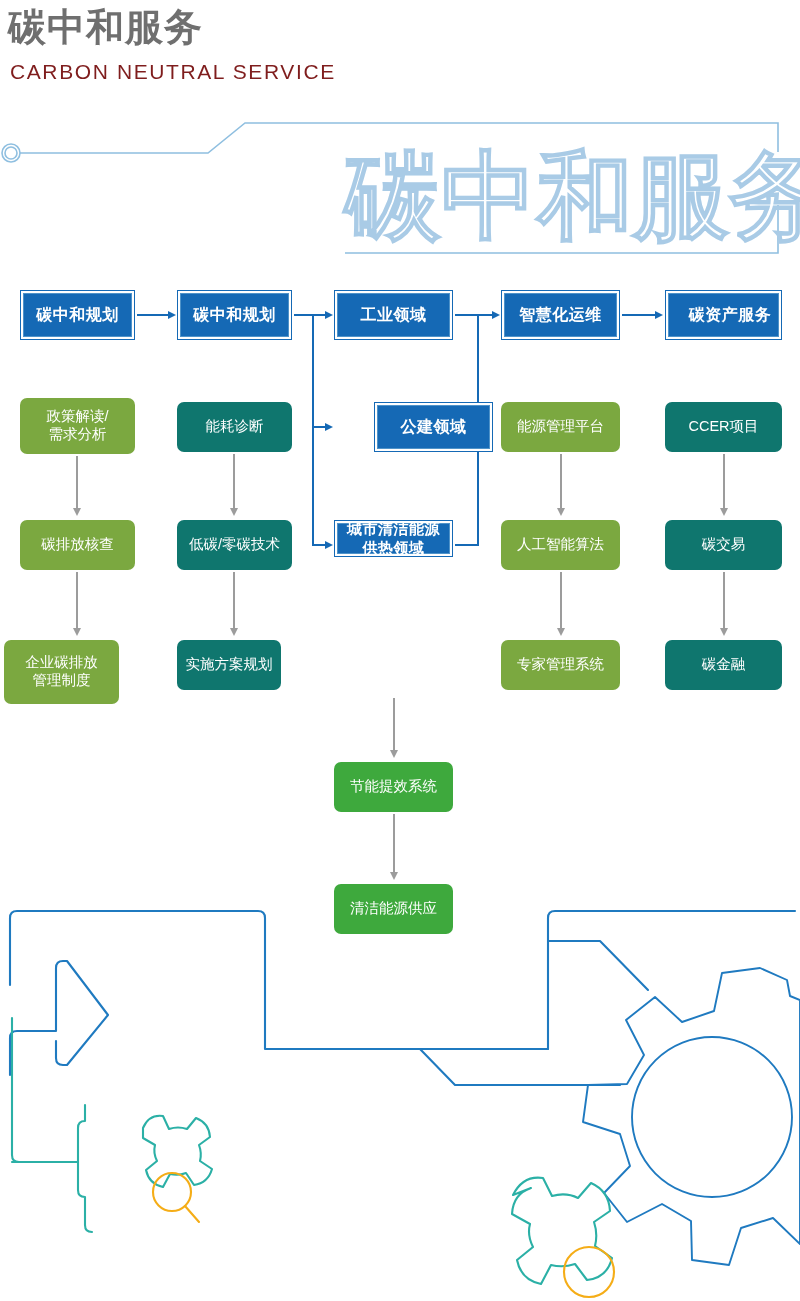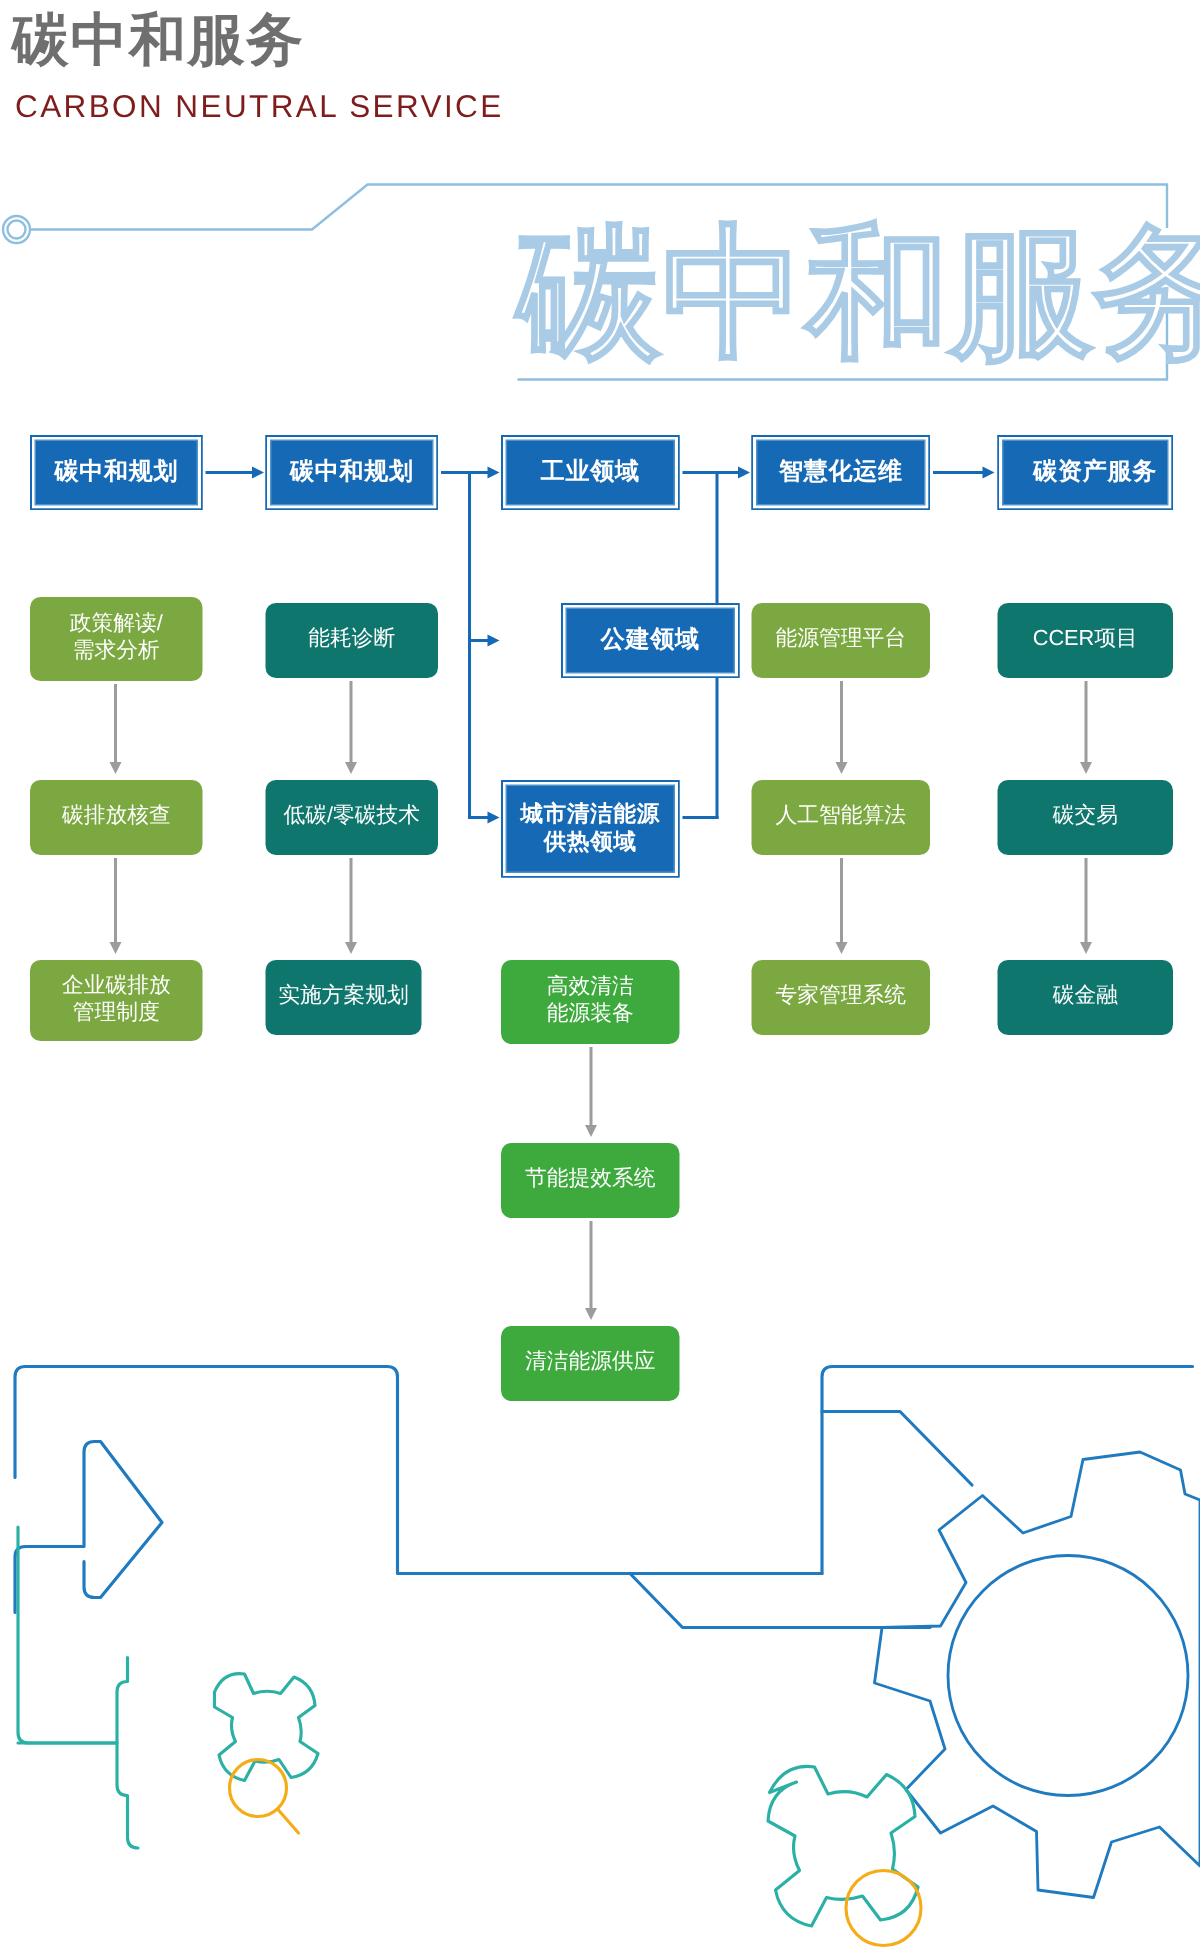--- a/index.html
+++ b/index.html
@@ -97,43 +97,41 @@
   <div class="ln b" style="left:312px;top:426px;width:14px;height:2px;"></div>
   <div class="arrowhead ah-right" style="left:325px;top:422.5px;"></div>
   <div class="ln b" style="left:312px;top:544px;width:14px;height:2px;"></div>
   <div class="arrowhead ah-right" style="left:325px;top:540.5px;"></div>
 
   <div class="ln b" style="left:477px;top:314px;width:2px;height:232px;"></div>
   <div class="ln b" style="left:455px;top:426px;width:24px;height:2px;"></div>
   <div class="ln b" style="left:455px;top:544px;width:24px;height:2px;"></div>
 
   <div class="box blue" style="left:334px;top:402px;width:119px;height:50px;margin-left:40px;">公建领域</div>
-  <div class="box blue" style="left:334px;top:520px;width:119px;height:65px;font-size:15px;">城市清洁能源
+  <div class="box blue" style="left:334px;top:520px;width:119px;height:37px;font-size:15px;">城市清洁能源
 供热领域</div>
 
   <div class="box olive" style="left:20px;top:398px;width:115px;height:56px;">政策解读/
 需求分析</div>
   <div class="box olive" style="left:20px;top:520px;width:115px;height:50px;">碳排放核查</div>
-  <div class="box olive" style="left:20px;top:640px;width:115px;height:54px;">企业碳排放
+  <div class="box olive" style="left:4px;top:640px;width:115px;height:64px;">企业碳排放
 管理制度</div>
   <div class="ln" style="left:76px;top:456px;width:1.5px;height:54px;"></div>
   <div class="arrowhead ah-down-gray" style="left:72.5px;top:508px;"></div>
   <div class="ln" style="left:76px;top:572px;width:1.5px;height:56px;"></div>
   <div class="arrowhead ah-down-gray" style="left:72.5px;top:628px;"></div>
 
   <div class="box teal" style="left:177px;top:402px;width:115px;height:50px;">能耗诊断</div>
   <div class="box teal" style="left:177px;top:520px;width:115px;height:50px;">低碳/零碳技术</div>
   <div class="box teal" style="left:177px;top:640px;width:104px;height:50px;">实施方案规划</div>
   <div class="ln" style="left:233px;top:454px;width:1.5px;height:56px;"></div>
   <div class="arrowhead ah-down-gray" style="left:229.5px;top:508px;"></div>
   <div class="ln" style="left:233px;top:572px;width:1.5px;height:56px;"></div>
   <div class="arrowhead ah-down-gray" style="left:229.5px;top:628px;"></div>
 
-  <div class="box green" style="left:334px;top:640px;width:119px;height:56px;">高效清洁
-能源装备</div>
   <div class="box green" style="left:334px;top:762px;width:119px;height:50px;">节能提效系统</div>
   <div class="box green" style="left:334px;top:884px;width:119px;height:50px;">清洁能源供应</div>
   <div class="ln" style="left:393px;top:698px;width:1.5px;height:54px;"></div>
   <div class="arrowhead ah-down-gray" style="left:389.5px;top:750px;"></div>
   <div class="ln" style="left:393px;top:814px;width:1.5px;height:58px;"></div>
   <div class="arrowhead ah-down-gray" style="left:389.5px;top:872px;"></div>
 
   <div class="box olive" style="left:501px;top:402px;width:119px;height:50px;">能源管理平台</div>
   <div class="box olive" style="left:501px;top:520px;width:119px;height:50px;">人工智能算法</div>
   <div class="box olive" style="left:501px;top:640px;width:119px;height:50px;">专家管理系统</div>

